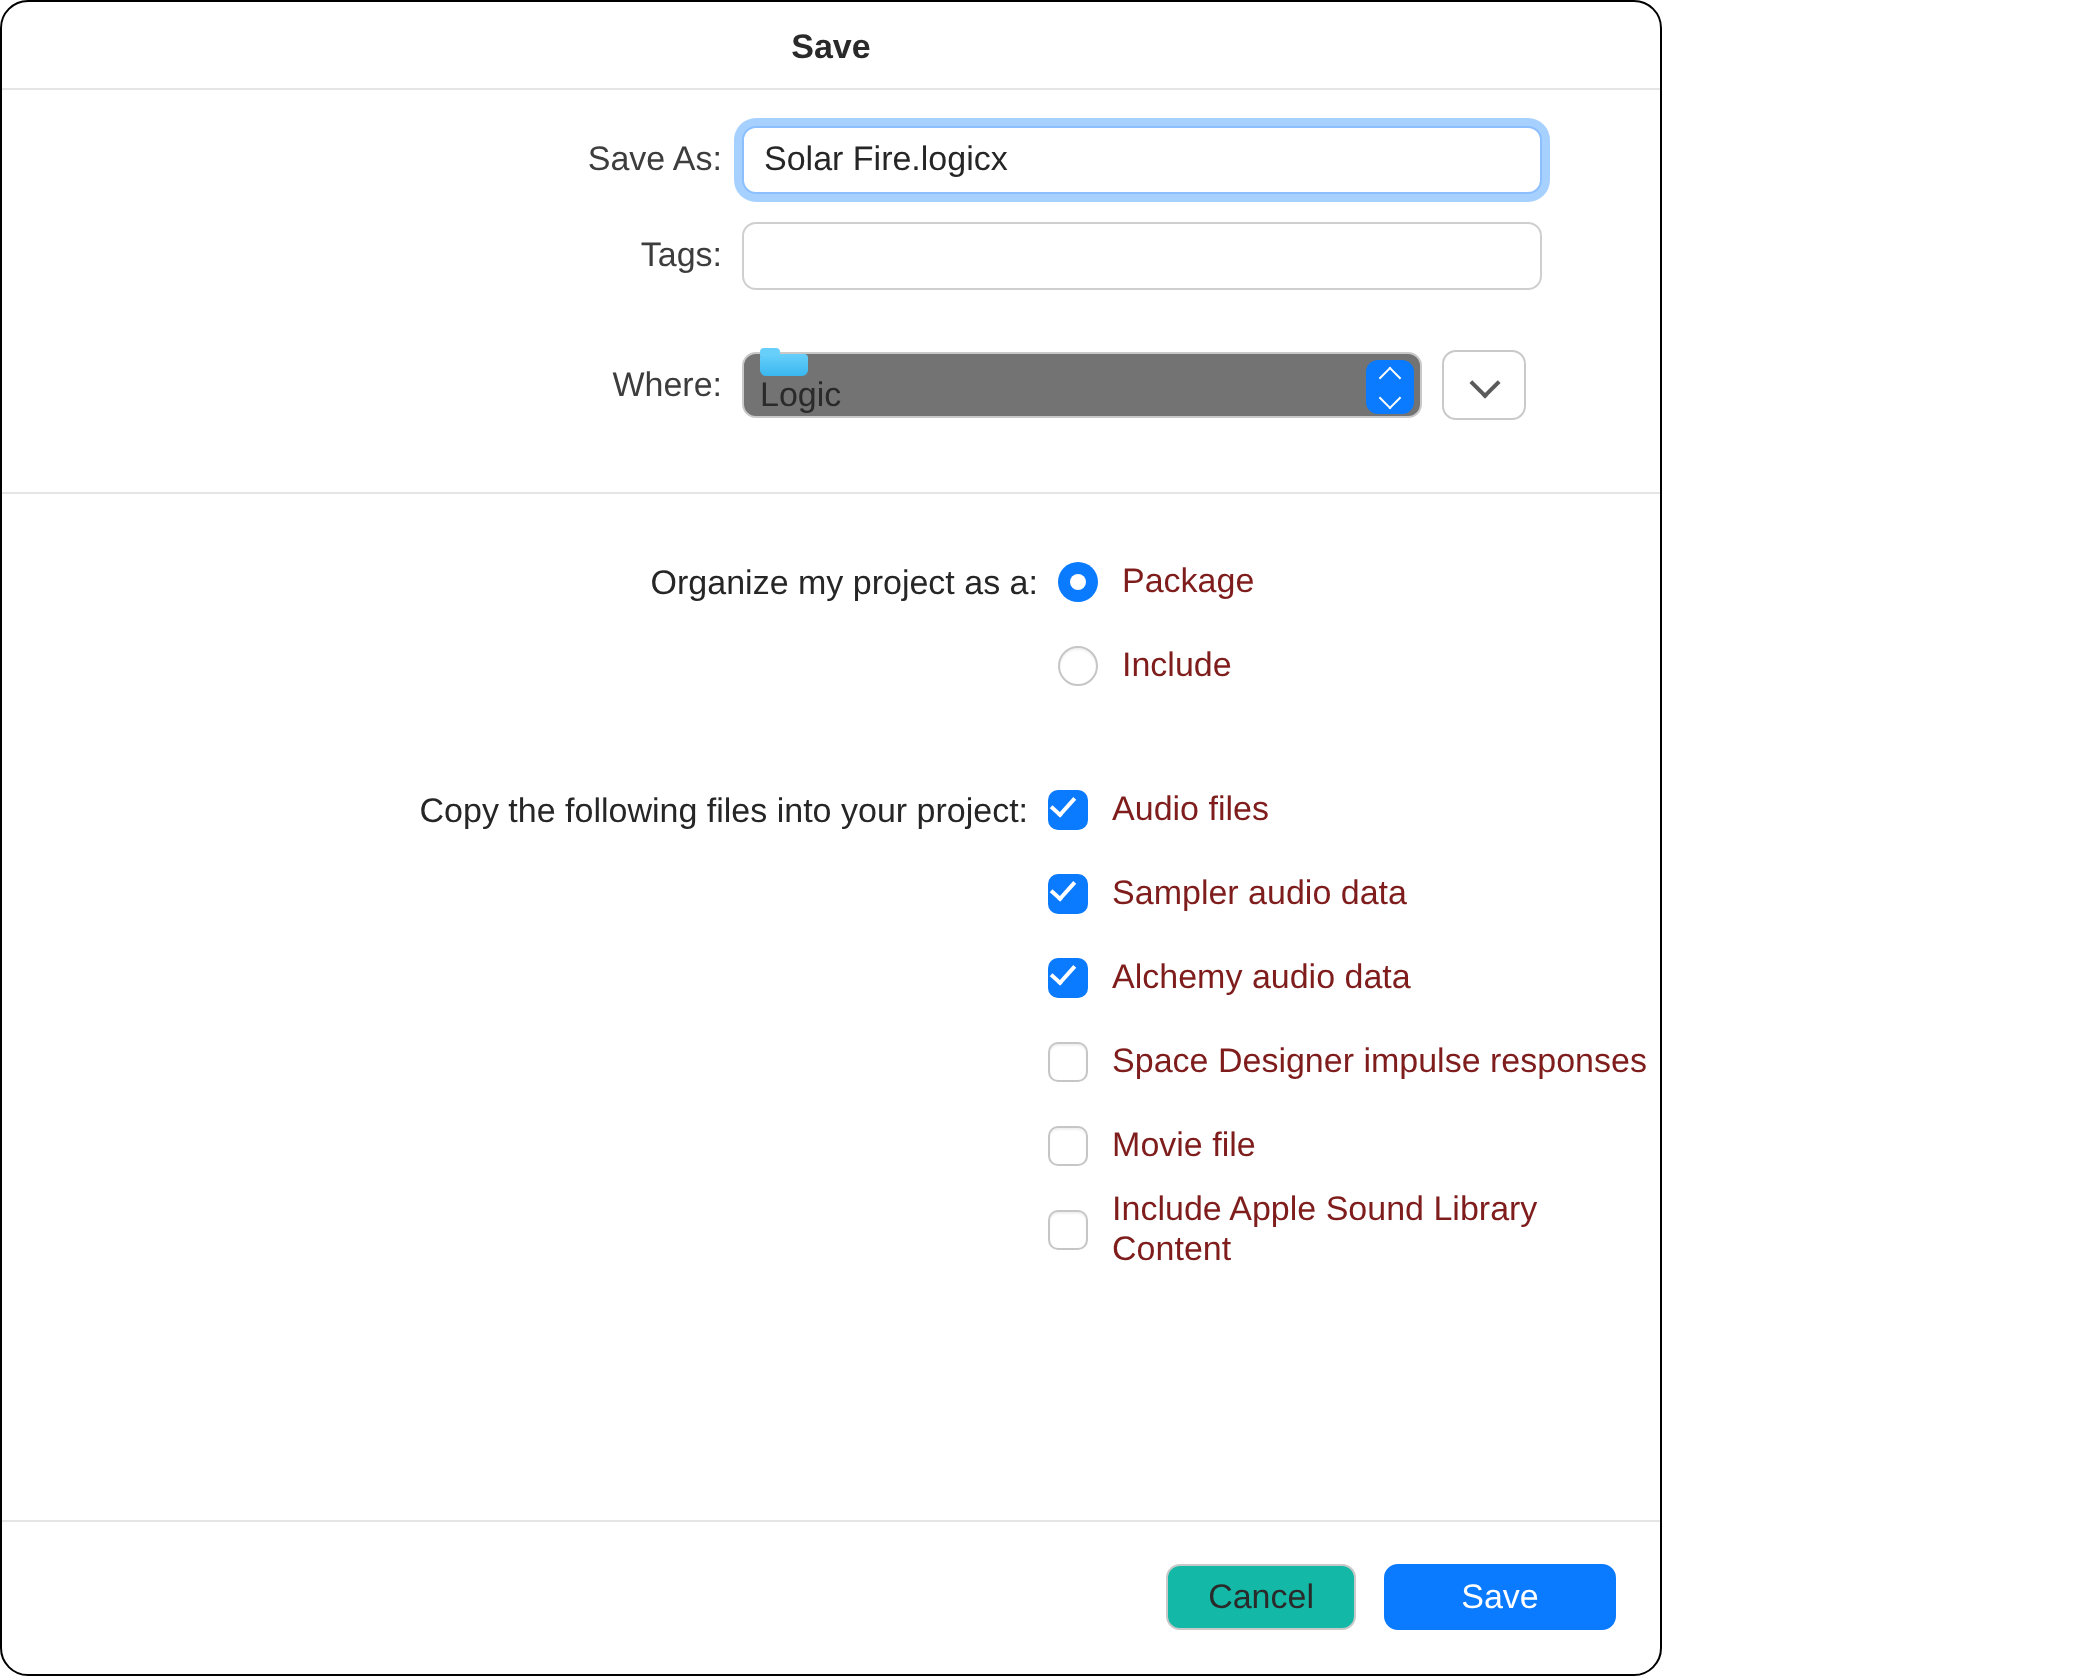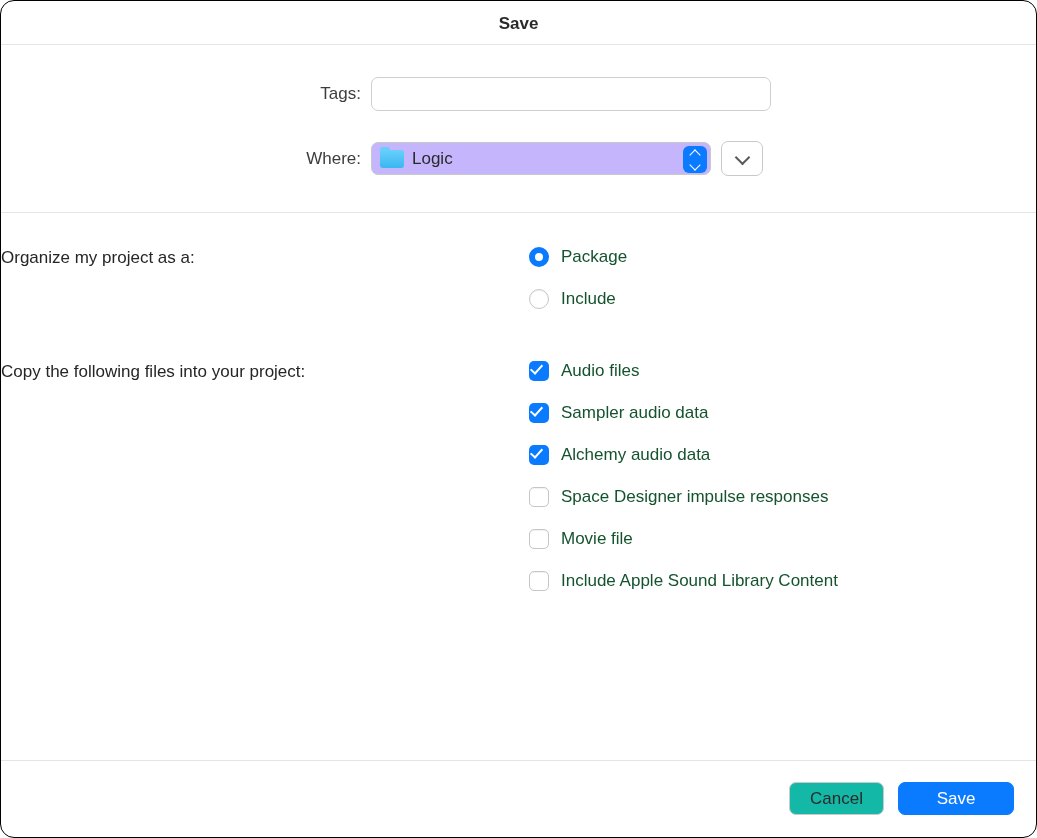--- a/index.html
+++ b/index.html
@@ -7,21 +7,21 @@
     padding: 0;
     width: 1037px;
     height: 838px;
     background: #ffffff;
     font-family: -apple-system, "Helvetica Neue", Helvetica, Arial, sans-serif;
     font-size: 17px;
     color: #262626;
   }
   .sheet {
     box-sizing: border-box;
-    width: 1037px;
+    width: 831px;
     height: 838px;
     border: 1px solid #000;
     border-radius: 14px;
     background: #fff;
     position: relative;
     overflow: hidden;
   }
 
   
   .title {
@@ -81,26 +81,26 @@
     display: flex;
     align-items: center;
     gap: 8px;
   }
   .popup-btn {
     box-sizing: border-box;
     width: 340px;
     height: 33px;
     border: 1px solid #c9c9c9;
     border-radius: 7px;
-    background: #c4b5fd;
-    display: flex;
-    align-items: center;
+    background: #737373;
+    display: flex;
     padding-left: 8px;
     position: relative;
     cursor: default;
+    flex-direction: column;
   }
   .folder-icon {
     width: 24px;
     height: 18px;
     background: linear-gradient(#68cffb, #3ab7f0);
     border-radius: 2px 2px 3px 3px;
     position: relative;
     margin-right: 8px;
   }
   .folder-icon::before {
@@ -161,20 +161,21 @@
   .options-section {
     padding: 30px 0 20px;
   }
   .opt-row {
     display: flex;
     align-items: flex-start;
     margin-bottom: 16px;
   }
   .opt-label-col {
     width: 518px;
+    text-align: right;
     padding-right: 10px;
     font-size: 17px;
     color: #262626;
     line-height: 30px;
   }
   .opt-ctrl-col {
     display: flex;
     flex-direction: column;
   }
   .radio-line, .check-line {
@@ -233,21 +234,21 @@
     content: "";
     position: absolute;
     left: 4px;
     top: 1px;
     width: 5px;
     height: 10px;
     border-right: 2.5px solid #fff;
     border-bottom: 2.5px solid #fff;
     transform: rotate(42deg);
   }
-  .ctl-label { font-size: 17px; color: #14532d; }
+  .ctl-label { font-size: 17px; color: #7f1d1d; }
 
   
   .footer {
     position: absolute;
     bottom: 0;
     left: 0;
     right: 0;
     padding: 18px 22px 22px 0;
     display: flex;
     justify-content: flex-end;
@@ -288,20 +289,22 @@
 <body>
 
 <div class="sheet">
 
   <div class="title">Save</div>
   <div class="rule"></div>
 
   <div class="top-section">
 
     <div class="form-row">
+      <div class="label save-as-label">Save As:</div>
+      <input class="text-input focus" value="Solar Fire.logicx" style="">
     </div>
 
     <div class="form-row tags-row">
       <div class="label tags-label">Tags:</div>
       <input class="text-input tags" value="" style="">
     </div>
 
     <div class="form-row">
       <div class="label where-label">Where:</div>
       <div class="where-wrap">

